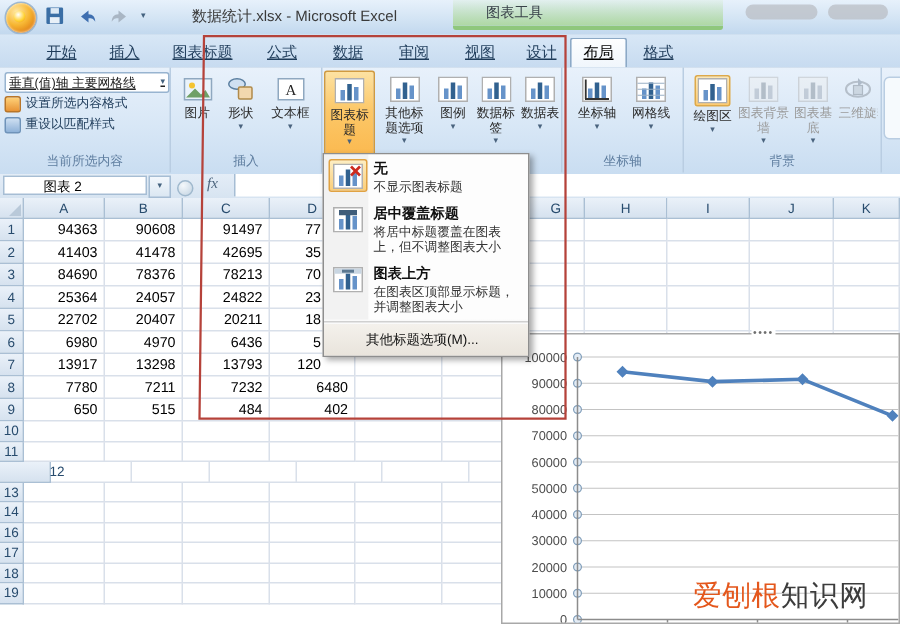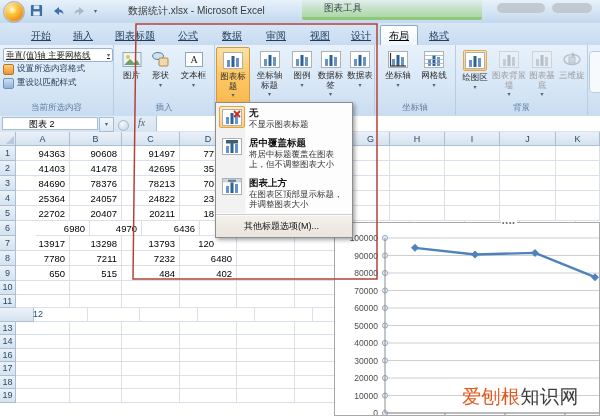--- a/index.html
+++ b/index.html
@@ -224,21 +224,21 @@
       </div>
       <div class="bbtn" style="left:37px;width:35px;">
         <span class="bic">
             <svg width="20" height="17" viewBox="0 0 20 17">
               <rect x="0.5" y="0.5" width="19" height="16" fill="#fff" stroke="#b0b0b0" stroke-width="1"></rect>
               <rect x="4" y="8" width="3" height="7" fill="#6693c9"></rect>
               <rect x="8.5" y="4" width="3" height="11" fill="#31618f"></rect>
               <rect x="13" y="6" width="3" height="9" fill="#6693c9"></rect>
             </svg>
           </span>
-        <span class="blabel" style="width:32px;">坐标轴标题</span>
+        <span class="blabel" style="width:32px;">其他标题选项</span>
         <span class="darr">▾</span>
       </div>
       <div class="bbtn" style="left:74px;width:26px;">
         <span class="bic">
             <svg width="20" height="17" viewBox="0 0 20 17">
               <rect x="0.5" y="0.5" width="19" height="16" fill="#fff" stroke="#b0b0b0" stroke-width="1"></rect>
               <rect x="4" y="8" width="3" height="7" fill="#6693c9"></rect>
               <rect x="8.5" y="4" width="3" height="11" fill="#31618f"></rect>
               <rect x="13" y="6" width="3" height="9" fill="#6693c9"></rect>
             </svg>
@@ -448,21 +448,21 @@
         <div class="cell" style="width: 58px; height: 15px; flex: 0 0 58px; line-height: 15px;"></div>
         <div class="cell" style="width: 57px; height: 15px; flex: 0 0 57px; line-height: 15px;"></div>
         <div class="cell" style="width: 38px; height: 15px; flex: 0 0 38px; line-height: 15px;"></div>
         <div class="cell" style="width: 55px; height: 15px; flex: 0 0 55px; line-height: 15px;"></div>
         <div class="cell" style="width: 55px; height: 15px; flex: 0 0 55px; line-height: 15px;"></div>
         <div class="cell" style="width: 56px; height: 15px; flex: 0 0 56px; line-height: 15px;"></div>
         <div class="cell" style="width: 44px; height: 15px; flex: 0 0 44px; line-height: 15px;"></div>
       </div>
       <div class="sh-row">
         <div class="hcell" style="width: 16px; height: 15px; flex: 0 0 16px; line-height: 15px;">6</div>
-        <div class="cell" style="width: 54px; height: 15px; flex: 0 0 54px; line-height: 15px; margin-left: 20px;">6980</div>
+        <div class="cell" style="width: 54px; height: 15px; flex: 0 0 54px; line-height: 15px;">6980</div>
         <div class="cell" style="width: 52px; height: 15px; flex: 0 0 52px; line-height: 15px;">4970</div>
         <div class="cell" style="width: 58px; height: 15px; flex: 0 0 58px; line-height: 15px;">6436</div>
         <div class="cell dpart" style="width: 57px; height: 15px; flex: 0 0 57px; line-height: 15px;">5</div>
         <div class="cell" style="width: 58px; height: 15px; flex: 0 0 58px; line-height: 15px;"></div>
         <div class="cell" style="width: 57px; height: 15px; flex: 0 0 57px; line-height: 15px;"></div>
         <div class="cell" style="width: 38px; height: 15px; flex: 0 0 38px; line-height: 15px;"></div>
         <div class="cell" style="width: 55px; height: 15px; flex: 0 0 55px; line-height: 15px;"></div>
         <div class="cell" style="width: 55px; height: 15px; flex: 0 0 55px; line-height: 15px;"></div>
         <div class="cell" style="width: 56px; height: 15px; flex: 0 0 56px; line-height: 15px;"></div>
         <div class="cell" style="width: 44px; height: 15px; flex: 0 0 44px; line-height: 15px;"></div>

